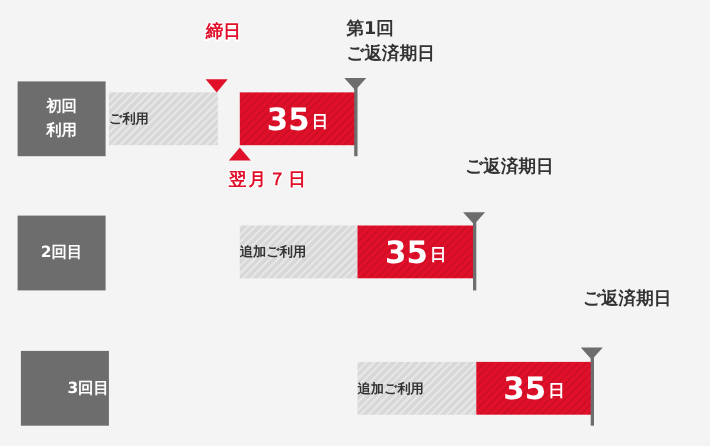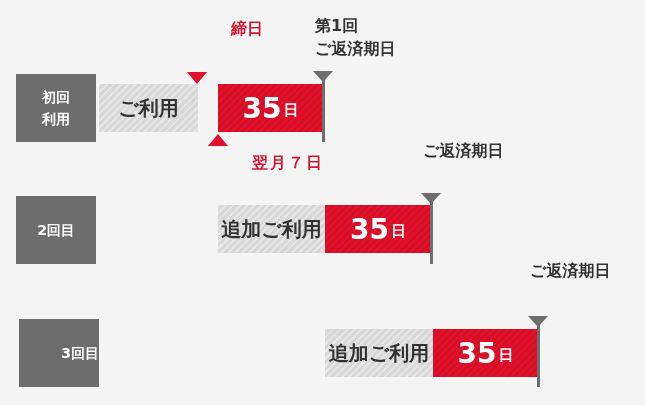--- a/index.html
+++ b/index.html
@@ -1,37 +1,37 @@
 <!DOCTYPE html>
 <html><head>
 <meta charset="utf-8">
 <style>
   html,body{margin:0;padding:0;}
   body{width:645px;height:405px;background:#f4f4f4;position:relative;overflow:hidden;
        font-family:"DejaVu Sans","Liberation Sans",sans-serif;}
   .rowlabel{position:absolute;width:80px;height:68px;background:#6d6d6d;color:#fff;
             font-weight:bold;font-size:14px;line-height:22px;display:flex;align-items:center;justify-content:center;text-align:center;}
   .rowlabel span{display:block;white-space:pre-line;}
-  .gray{position:absolute;height:48px;color:#333;font-weight:bold;font-size:20px;
-        display:flex;align-items:center;justify-content:center;
+  .gray{position:absolute;height:48px;color:#333;font-weight:bold;font-size:12px;
+        display:flex;align-items:center;justify-content:flex-start;
         background-color:#d8d8d8;
         background-image:repeating-linear-gradient(135deg,rgba(255,255,255,0.35) 0 2px,rgba(0,0,0,0) 2px 5px);}
   .red{position:absolute;height:48px;color:#fff;font-weight:bold;
        display:flex;align-items:center;justify-content:center;
        background-color:#e0102a;
        background-image:repeating-linear-gradient(135deg,rgba(0,0,0,0.07) 0 2px,rgba(0,0,0,0) 2px 5px);}
   .red .num{font-size:28px;}
   .red .unit{font-size:15px;margin-left:2px;margin-top:5px;}
   .due{position:absolute;color:#333;font-weight:bold;font-size:16px;line-height:23px;white-space:nowrap;}
   .tri-down-gray{position:absolute;width:0;height:0;border-left:10px solid transparent;border-right:10px solid transparent;border-top:11px solid #6d6d6d;}
   .vline{position:absolute;width:3px;background:#6d6d6d;}
   .tri-down-red{position:absolute;width:0;height:0;border-left:10px solid transparent;border-right:10px solid transparent;border-top:12px solid #e0102a;}
   .tri-up-red{position:absolute;width:0;height:0;border-left:10px solid transparent;border-right:10px solid transparent;border-bottom:12px solid #e0102a;}
   .redtext{position:absolute;color:#e0102a;font-weight:bold;font-size:16px;line-height:23px;white-space:nowrap;
-           text-shadow:1px 0 0 #fff,-1px 0 0 #fff,0 1px 0 #fff,0 -1px 0 #fff,1px 1px 0 #fff,-1px -1px 0 #fff,1px -1px 0 #fff,-1px 1px 0 #fff;margin-left:44px;}
+           text-shadow:1px 0 0 #fff,-1px 0 0 #fff,0 1px 0 #fff,0 -1px 0 #fff,1px 1px 0 #fff,-1px -1px 0 #fff,1px -1px 0 #fff,-1px 1px 0 #fff;}
 </style>
 </head>
 <body>
 
 <div class="rowlabel" style="left:16px;top:74px;">
     <span>初回
 利用</span>
   </div>
 <div class="gray" style="left:99px;top:84px;width:99px;">
     <span>ご利用</span>

